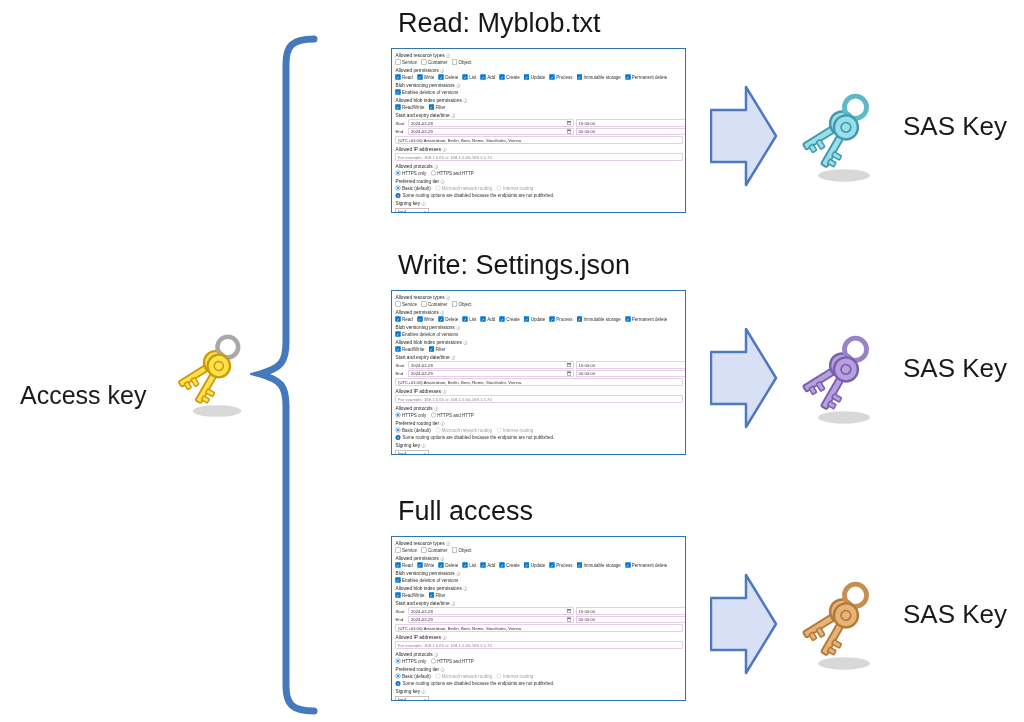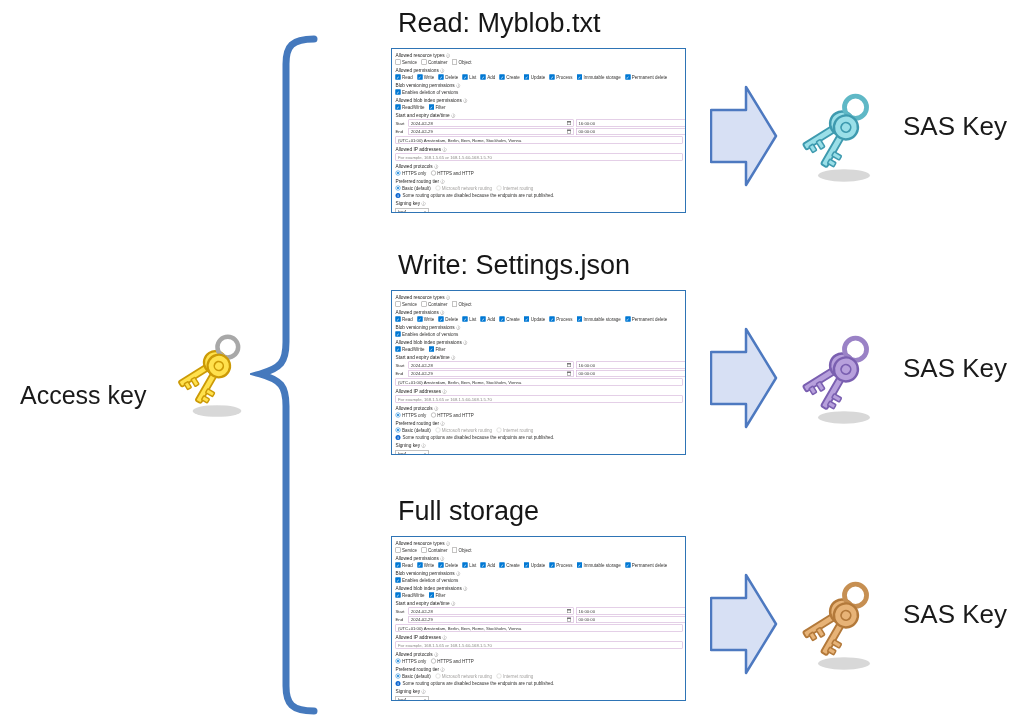--- a/index.html
+++ b/index.html
@@ -442,21 +442,21 @@
             <rect x="54" y="68" width="9" height="5" rx="1" fill="#b7a0dc" stroke="#7a5fb0" stroke-width="1.6"></rect>
             <rect x="54" y="77" width="7.5" height="5" rx="1" fill="#b7a0dc" stroke="#7a5fb0" stroke-width="1.6"></rect>
             <circle cx="52" cy="40" r="12.5" fill="#b7a0dc" stroke="#7a5fb0" stroke-width="2.5"></circle>
             <circle cx="52" cy="40" r="5" fill="none" stroke="#7a5fb0" stroke-width="1.8"></circle>
           </g>
         </svg>
     <div class="sas-label">SAS Key</div>
   </div>
 
   <div class="row row2">
-    <div class="row-title">Full storage</div>
+    <div class="row-title">Full access</div>
     <div class="panel">
       <div class="panel-inner">
             <div class="sec">
               <div class="sec-label"><span>Allowed resource types</span><span class="inf">ⓘ</span></div>
               <div class="opt-row">
                 <span class="opt">
                   <span class="cb"></span>
                   <span>Service</span>
                 </span>
                 <span class="opt">

